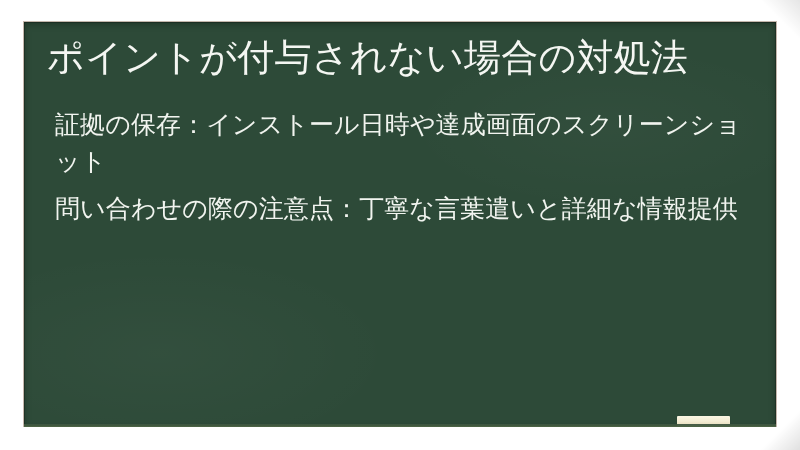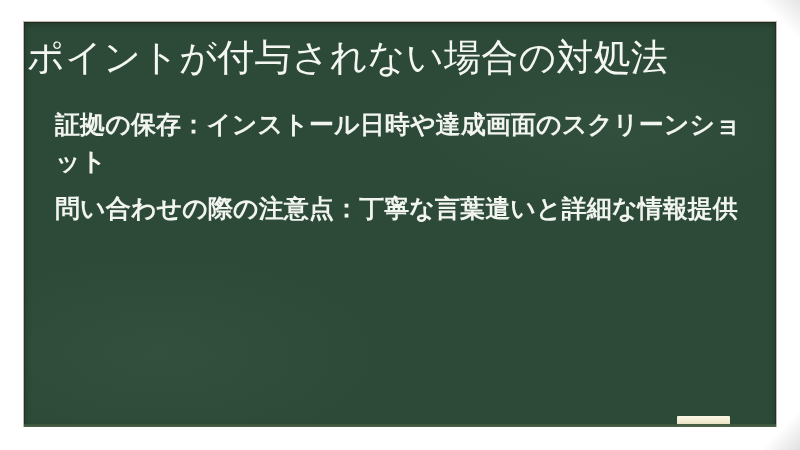--- a/index.html
+++ b/index.html
@@ -76,21 +76,21 @@
   }
 
   #board-content {
     position: relative;
     padding: 0;
   }
 
   
   #title {
     position: absolute;
-    left: 3px;
+    left: 23px;
     top: 13px;
     width: 720px;
     color: #f4f6f2;
     font-size: 37px;
     line-height: 46px;
     letter-spacing: 0.2px;
     font-weight: 400;
     white-space: nowrap;
   }
 
@@ -101,21 +101,21 @@
     top: 84px;
     width: 690px;
     margin: 0;
     padding: 0;
     list-style: none;
   }
   .bullet {
     color: #f1f4ef;
     font-size: 25px;
     line-height: 37px;
-    font-weight: 700;
+    font-weight: 400;
     margin: 0 0 10px 0;
     letter-spacing: 0.1px;
   }
   .bullet:last-child { margin-bottom: 0; }
 
   
   #chalk {
     position: absolute;
     left: 653px;
     top: 394px;

